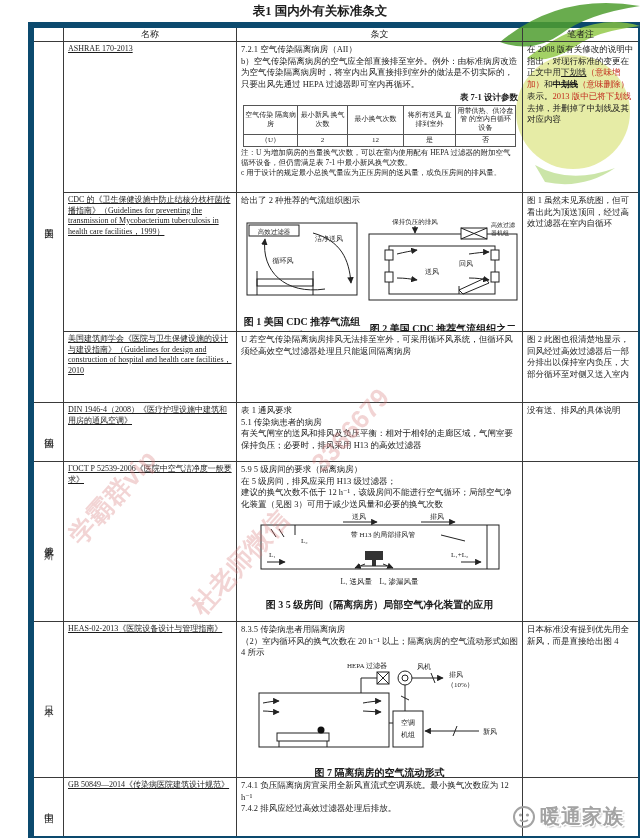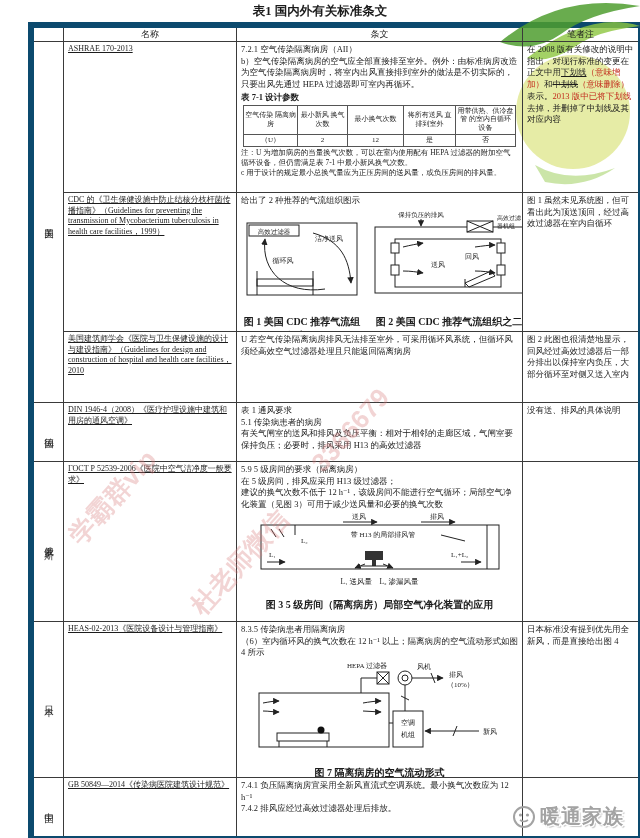--- a/index.html
+++ b/index.html
@@ -13,29 +13,29 @@
     border:6px solid #0c4a6e;background:#ffffff;}
   .cell{border-right:1px solid #3a3a3a;border-bottom:1px solid #3a3a3a;
         padding:2px 4px;font-size:8.5px;line-height:1.38;overflow:hidden;
         position:relative;z-index:3;background:transparent;}
   .br0{border-right:none;} .bb0{border-bottom:none;}
   .hdr{text-align:center;padding:0 2px;font-size:9px;display:flex;align-items:center;justify-content:center;}
   .ccell{display:flex;align-items:center;justify-content:center;padding:0;}
   .clabel{writing-mode:vertical-rl;text-orientation:upright;font-size:9.5px;letter-spacing:2px;}
   .namecell{font-size:8px;line-height:1.32;word-break:break-word;text-decoration:underline;}
   .small{font-size:7.5px;}
-  .red{color:#c22a1c;} .ul{text-decoration:underline;} .st{text-decoration:line-through;}
+  .red{color:#c22a1c;} .ul{text-decoration:underline;} .st{text-decoration:line-through;font-weight:bold;}
   .capt{text-align:center;font-weight:bold;font-size:10px;margin-top:11px;}
-  .t71cap{text-align:left;font-weight:bold;font-size:8.5px;margin:1px 0;}
+  .t71cap{text-align:right;font-weight:bold;font-size:8.5px;margin:1px 0;}
   .t71{display:grid;grid-template-columns:54px 50px 56px 52px 1fr;
        border:1px solid #555;font-size:7px;line-height:1.25;text-align:center;margin:0 2px 1px 2px;}
   .t71 > div{border-right:1px solid #555;border-bottom:1px solid #555;
        padding:1px;display:flex;align-items:center;justify-content:center;}
   .t71 > .vr{border-right:none;} .t71 > .vb{border-bottom:none;}
-  .figrow{display:flex;gap:6px;align-items:flex-start;justify-content:flex-start;margin-top:2px;}
+  .figrow{display:flex;align-items:center;justify-content:flex-start;margin-top:2px;}
   .figbox{text-align:center;}
   svg text{font-family:"Liberation Serif","DejaVu Serif",serif;fill:#1c1c1c;}
   .deco{position:absolute;top:0;right:0;z-index:2;pointer-events:none;}
   .wm{position:absolute;z-index:4;color:rgba(217,123,123,0.33);font-size:26px;font-weight:bold;
       transform:rotate(-48deg);pointer-events:none;white-space:nowrap;font-family:"Liberation Sans","DejaVu Sans",sans-serif;}
   .brand{position:absolute;right:16px;bottom:8px;z-index:5;display:flex;align-items:center;gap:4px;}
   .brandtext{font-size:20px;font-weight:bold;color:#a3a3a3;letter-spacing:1px;
       text-shadow:1px 1px 0 #fff,-1px -1px 0 #fff,1px -1px 0 #fff,-1px 1px 0 #fff, 2px 2px 1px #c9c9c9;}
 </style>
 </head>
@@ -196,21 +196,21 @@
     </div>
   </div>
   <div class="cell br0"></div>
 
   <div class="cell ccell">
     <span class="clabel">日本</span>
   </div>
   <div class="cell namecell">HEAS-02-2013《医院设备设计与管理指南》</div>
   <div class="cell">
     <div>8.3.5 传染病患者用隔离病房</div>
-    <div>（6）室内循环风的换气次数在 12 h⁻¹ 以上；隔离病房的空气流动形式如图 4 所示</div>
+    <div>（2）室内循环风的换气次数在 20 h⁻¹ 以上；隔离病房的空气流动形式如图 4 所示</div>
     <div class="figbox">
       <svg width="258" height="92" viewBox="0 0 258 92">
         <text x="116" y="9" font-size="7" text-anchor="middle">HEPA 过滤器</text>
         <rect x="126" y="13" width="12" height="12" fill="#fff" stroke="#222"></rect>
         <line x1="126" y1="13" x2="138" y2="25" stroke="#222"></line>
         <line x1="126" y1="25" x2="138" y2="13" stroke="#222"></line>
         <circle cx="154" cy="19" r="7" fill="#fff" stroke="#222"></circle>
         <circle cx="154" cy="19" r="3" fill="none" stroke="#222"></circle>
         <text x="166" y="10" font-size="7">风机</text>
         <line x1="161" y1="19" x2="192" y2="19" stroke="#222" marker-end="url(#arr)"></line>

